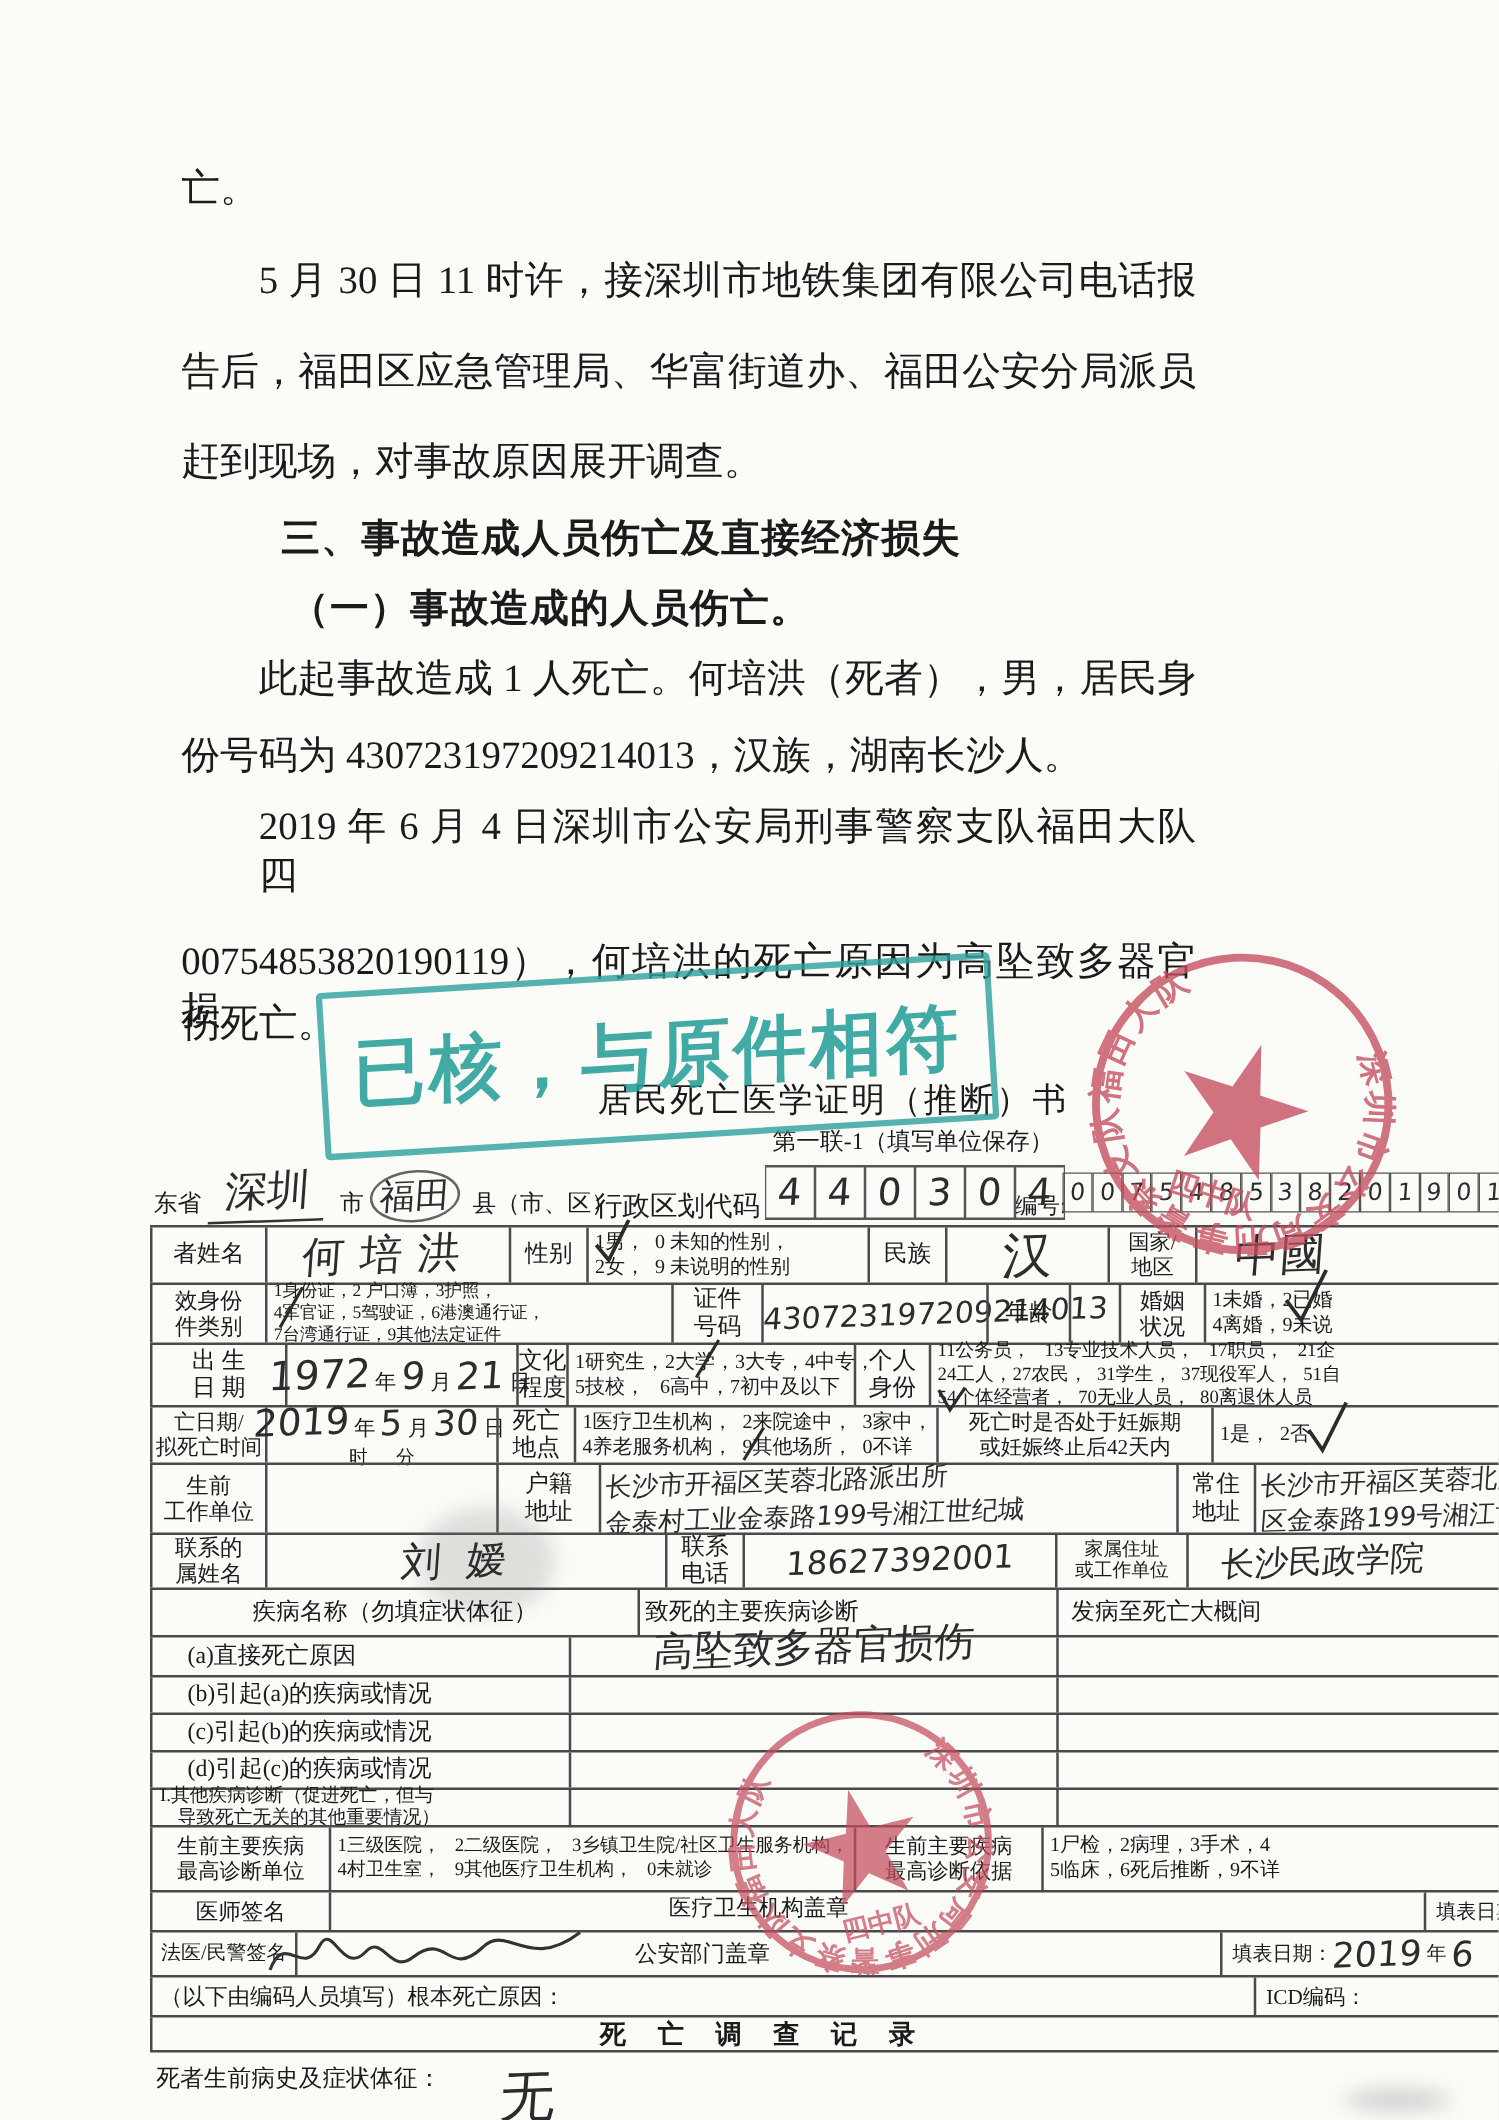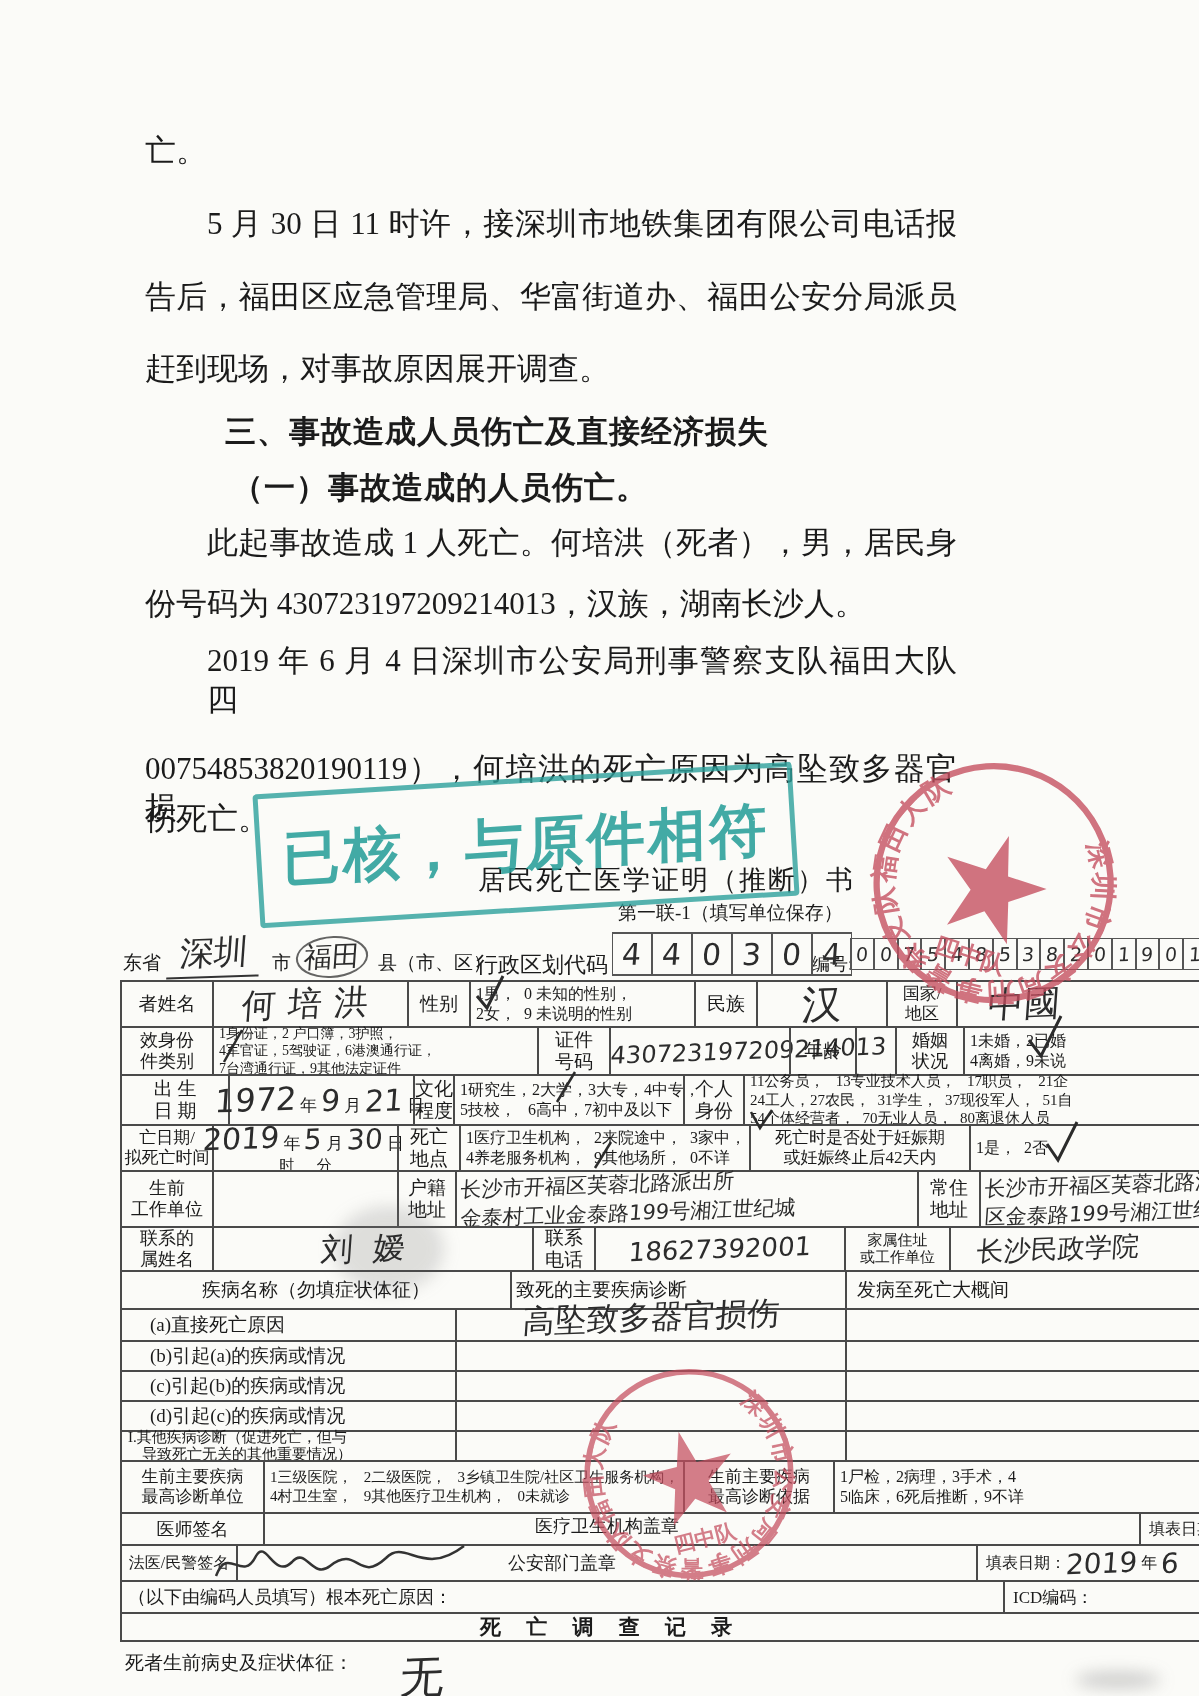--- a/index.html
+++ b/index.html
@@ -314,21 +314,21 @@
         </svg>
     </div>
   </div>
 
   <div class="row" style="top:1170px;height:56px">
     <div class="cell lblc" style="width:92px;font-size:18px">
       <span>生前</span>
       <span>工作单位</span>
     </div>
     <div class="cell" style="width:185px"></div>
-    <div class="cell lblc" style="width:58px">
+    <div class="cell lblc" style="width:82px">
       <span>户籍</span>
       <span>地址</span>
     </div>
     <div class="cell" style="width:462px;align-items:flex-start;padding-left:4px">
       <span class="hw" style="font-size:21px;white-space:nowrap">长沙市开福区芙蓉北路派出所</span>
       <span class="hw" style="font-size:21px;white-space:nowrap">金泰村工业金泰路199号湘江世纪城</span>
     </div>
     <div class="cell lblc" style="width:62px">
       <span>常住</span>
       <span>地址</span>

